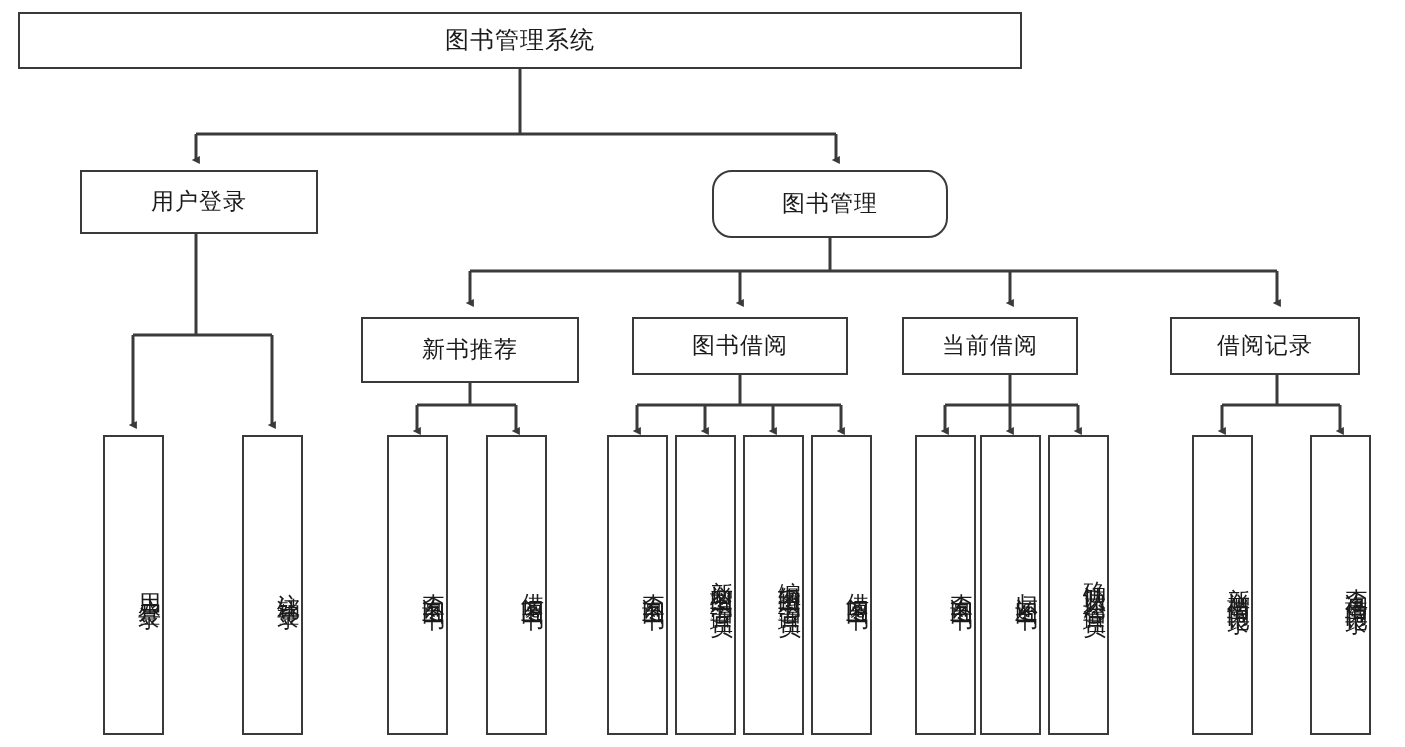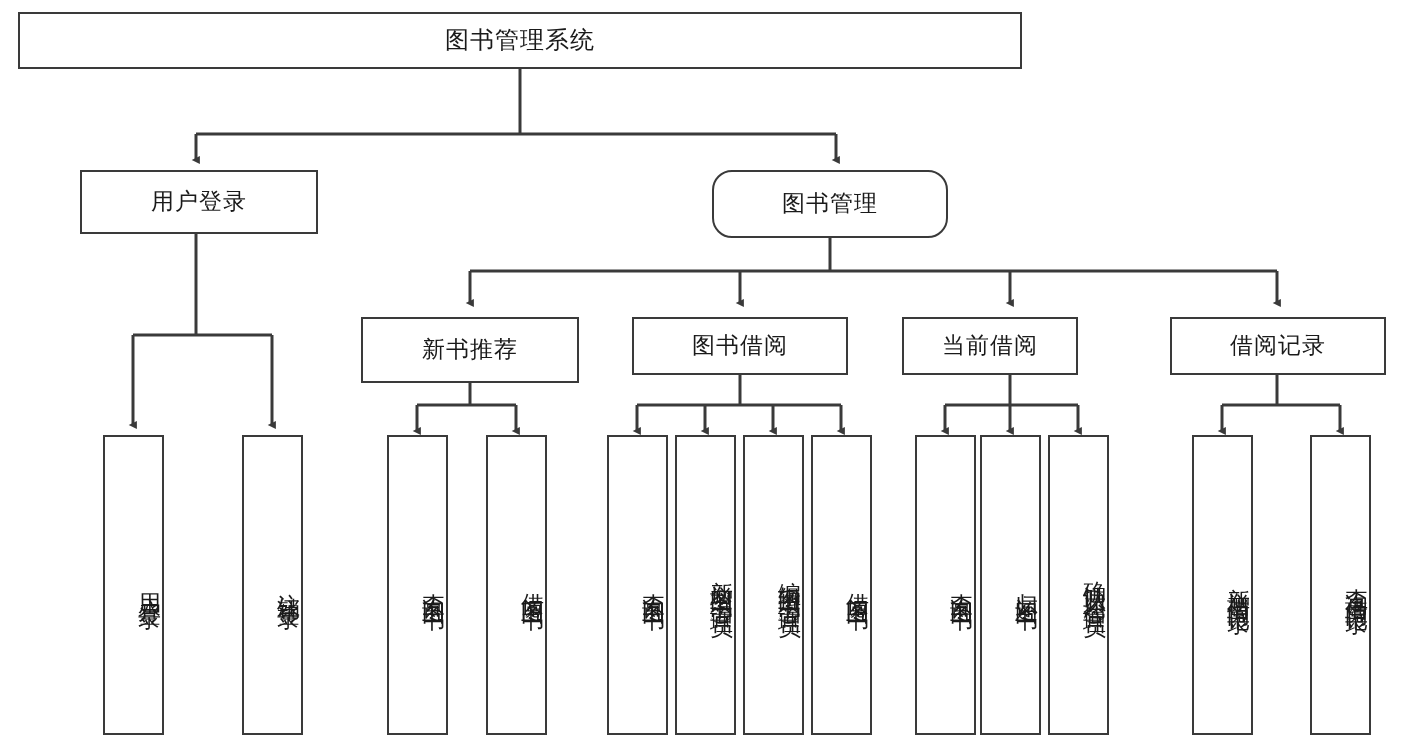--- a/index.html
+++ b/index.html
@@ -144,21 +144,21 @@
   </div>
 
   <div class="node node-horizontal" style="left:632px; top:317px; width:216px; height:58px;">
     <span>图书借阅</span>
   </div>
 
   <div class="node node-horizontal" style="left:902px; top:317px; width:176px; height:58px;">
     <span>当前借阅</span>
   </div>
 
-  <div class="node node-horizontal" style="left:1170px; top:317px; width:216px; height:58px;">
+  <div class="node node-horizontal" style="left:1170px; top:317px; width:190px; height:58px;">
     <span>借阅记录</span>
   </div>
 
   <div class="node node-leaf" style="left:103px; top:435px; width:61px; height:300px;">
     <span class="leaf-text">用户登录</span>
   </div>
 
   <div class="node node-leaf" style="left:242px; top:435px; width:61px; height:300px;">
     <span class="leaf-text">注销登录</span>
   </div>

